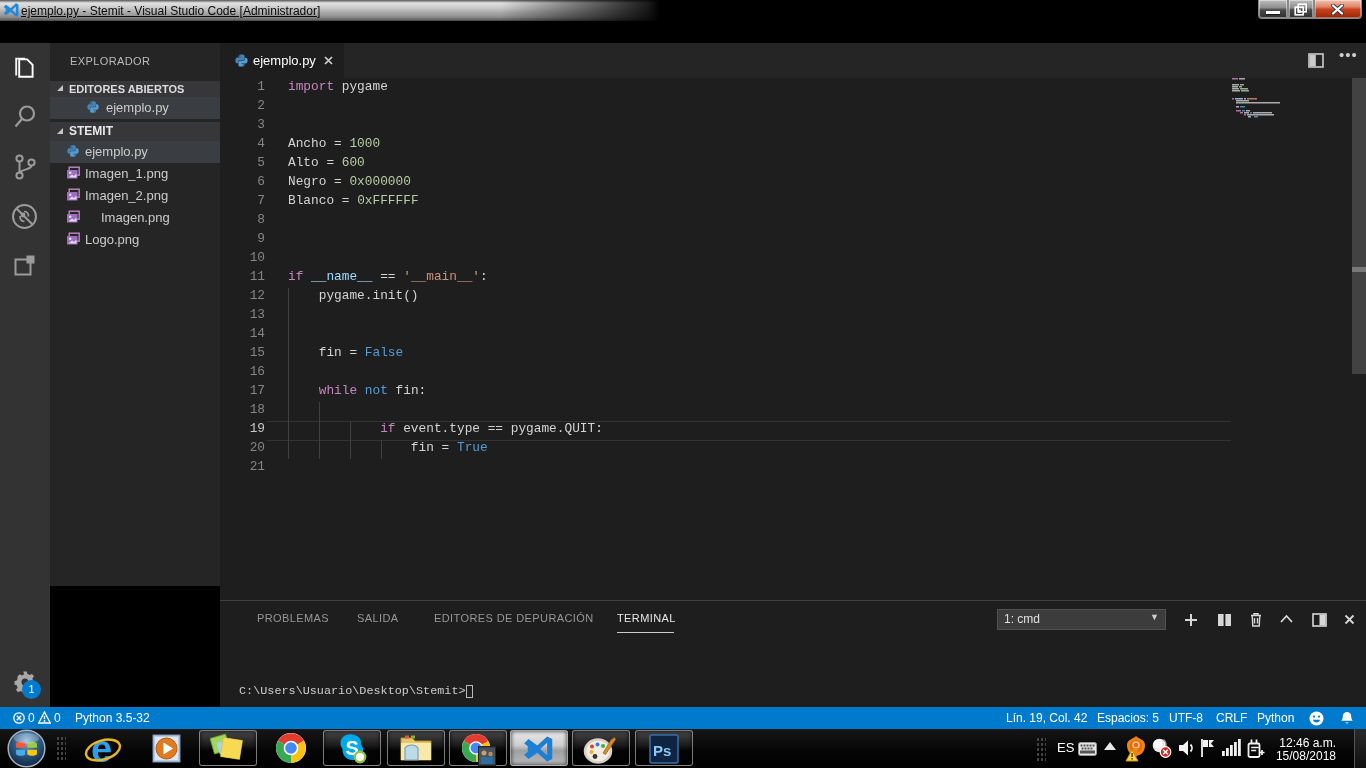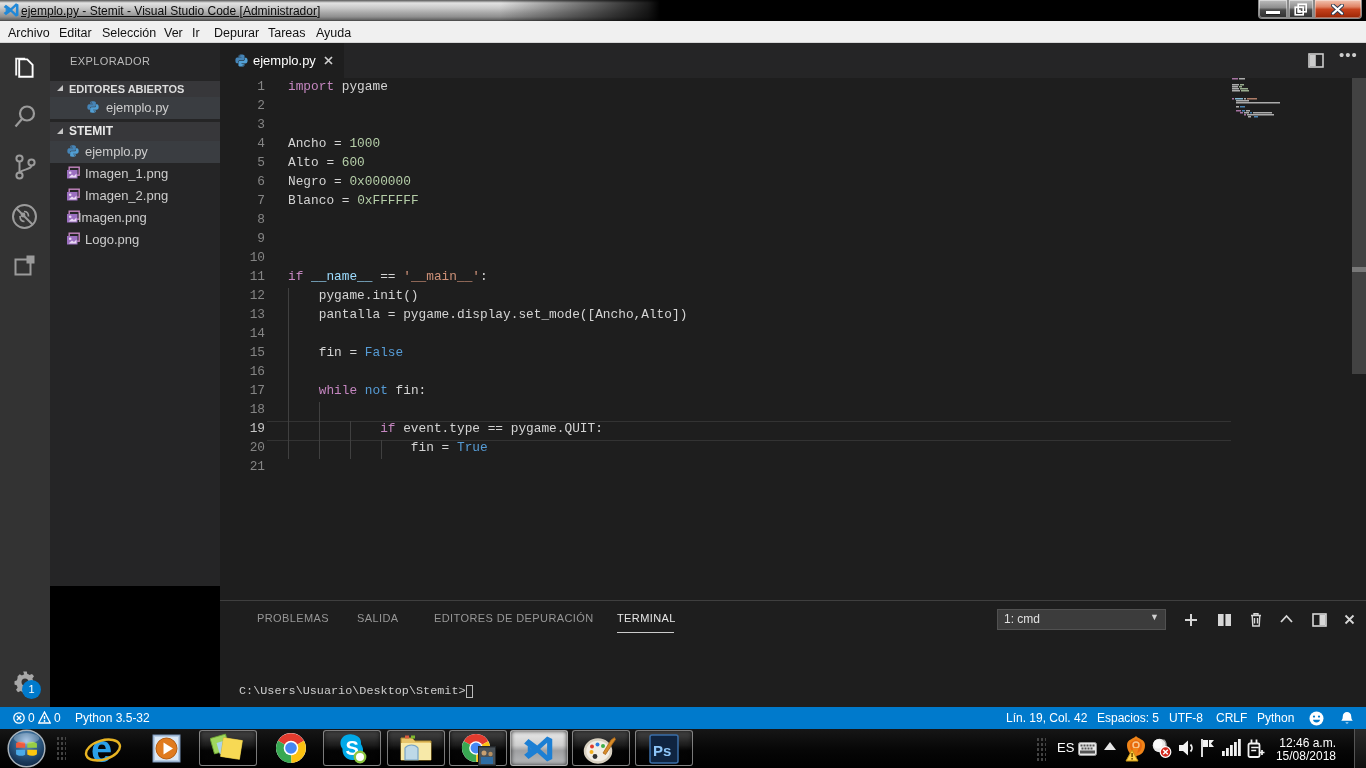--- a/index.html
+++ b/index.html
@@ -69,30 +69,20 @@
           <rect x="1.2" y="4.2" width="8" height="7.6"></rect>
         </g>
         <rect x="3.6" y="6.6" width="3.2" height="3.2" fill="#fff"></rect>
       </svg>
 <svg class="abs" style="left:73px;top:4px" width="13" height="11" viewBox="0 0 13 11">
         <path d="M2 1.5 L11 9.5 M11 1.5 L2 9.5" stroke="#2a3b52" stroke-width="4" stroke-linecap="round"></path>
         <path d="M2 1.5 L11 9.5 M11 1.5 L2 9.5" stroke="#ffffff" stroke-width="2.2" stroke-linecap="round"></path>
       </svg>
 </div>
 
-<div id="menubar">
-<div class="mi" style="left:8px">Archivo</div>
-<div class="mi" style="left:59px">Editar</div>
-<div class="mi" style="left:102px">Selección</div>
-<div class="mi" style="left:164px">Ver</div>
-<div class="mi" style="left:192px">Ir</div>
-<div class="mi" style="left:214px">Depurar</div>
-<div class="mi" style="left:268px">Tareas</div>
-<div class="mi" style="left:316px">Ayuda</div>
-</div>
 
 <div id="activitybar">
 <svg class="abs" style="left:11px;top:12px" width="26" height="26" viewBox="0 0 26 26">
         <g fill="none" stroke="#ffffff" stroke-width="1.9">
           <path d="M8.2 4.4 h8 l5.4 5.4 v12 h-13.4 z"></path>
           <path d="M5.2 20.6 v-17 h9" opacity=".95"></path>
         </g>
       </svg>
 <svg class="abs" style="left:12px;top:60px" width="26" height="26" viewBox="0 0 26 26">
         <g fill="none" stroke="#9b9b9b" stroke-width="2.2">
@@ -168,21 +158,21 @@
         <circle cx="4.2" cy="6.8" r="1.3" fill="#e8d8f2"></circle>
         <path d="M2.5 11.5 L6 8.5 L8 10 L10.5 7.5 L10.5 11.5 Z" fill="#e8d8f2"></path>
       </svg>
 <div class="fname" style="left:35px;top:145px">Imagen_2.png</div>
 <svg class="abs" style="left:16px;top:167px" width="14" height="14" viewBox="0 0 14 14">
         <rect x="3.2" y="1.2" width="10" height="8" fill="none" stroke="#c586c0" stroke-width="1.4"></rect>
         <rect x="1" y="4" width="10.5" height="8.5" fill="#9b6fc0"></rect>
         <circle cx="4.2" cy="6.8" r="1.3" fill="#e8d8f2"></circle>
         <path d="M2.5 11.5 L6 8.5 L8 10 L10.5 7.5 L10.5 11.5 Z" fill="#e8d8f2"></path>
       </svg>
-<div class="fname" style="left:28px;top:167px">Imagen.png</div>
+<div class="fname" style="left:51px;top:167px">Imagen.png</div>
 <svg class="abs" style="left:16px;top:189px" width="14" height="14" viewBox="0 0 14 14">
         <rect x="3.2" y="1.2" width="10" height="8" fill="none" stroke="#c586c0" stroke-width="1.4"></rect>
         <rect x="1" y="4" width="10.5" height="8.5" fill="#9b6fc0"></rect>
         <circle cx="4.2" cy="6.8" r="1.3" fill="#e8d8f2"></circle>
         <path d="M2.5 11.5 L6 8.5 L8 10 L10.5 7.5 L10.5 11.5 Z" fill="#e8d8f2"></path>
       </svg>
 <div class="fname" style="left:35px;top:189px">Logo.png</div>
 </div>
 
 <div id="editor">
@@ -213,21 +203,20 @@
 <div class="ln" style="top:376px;color:#c6c6c6">19</div>
 <div class="ln" style="top:395px">20</div>
 <div class="ln" style="top:414px">21</div>
 <div class="cl" style="top:34px"><span class="k">import</span> pygame</div>
 <div class="cl" style="top:91px">Ancho = <span class="n">1000</span></div>
 <div class="cl" style="top:110px">Alto = <span class="n">600</span></div>
 <div class="cl" style="top:129px">Negro = <span class="n">0x000000</span></div>
 <div class="cl" style="top:148px">Blanco = <span class="n">0xFFFFFF</span></div>
 <div class="cl" style="top:224px"><span class="k">if</span> <span class="v">__name__</span> == <span class="s">'__main__'</span>:</div>
 <div class="cl" style="top:243px">    pygame.init()</div>
-<div class="cl" style="top:262px">    pantalla = pygame.display.set_mode([Ancho,Alto])</div>
 <div class="cl" style="top:300px">    fin = <span class="b">False</span></div>
 <div class="cl" style="top:338px">    <span class="k">while</span> <span class="b">not</span> fin:</div>
 <div class="cl" style="top:376px">            <span class="k">if</span> event.type == pygame.QUIT:</div>
 <div class="cl" style="top:395px">                fin = <span class="b">True</span></div>
 <svg class="abs" style="left:1012px;top:35px" width="62" height="48" viewBox="0 0 62 48">
 <g opacity="0.82">
           <rect x="0" y="0" width="6" height="1.5" fill="#c586c0"></rect>
           <rect x="7" y="0" width="6" height="1.5" fill="#cccccc"></rect>
 <rect x="0" y="6" width="7" height="1.5" fill="#cccccc"></rect>
           <rect x="8" y="6" width="4" height="1.5" fill="#b5cea8"></rect>

